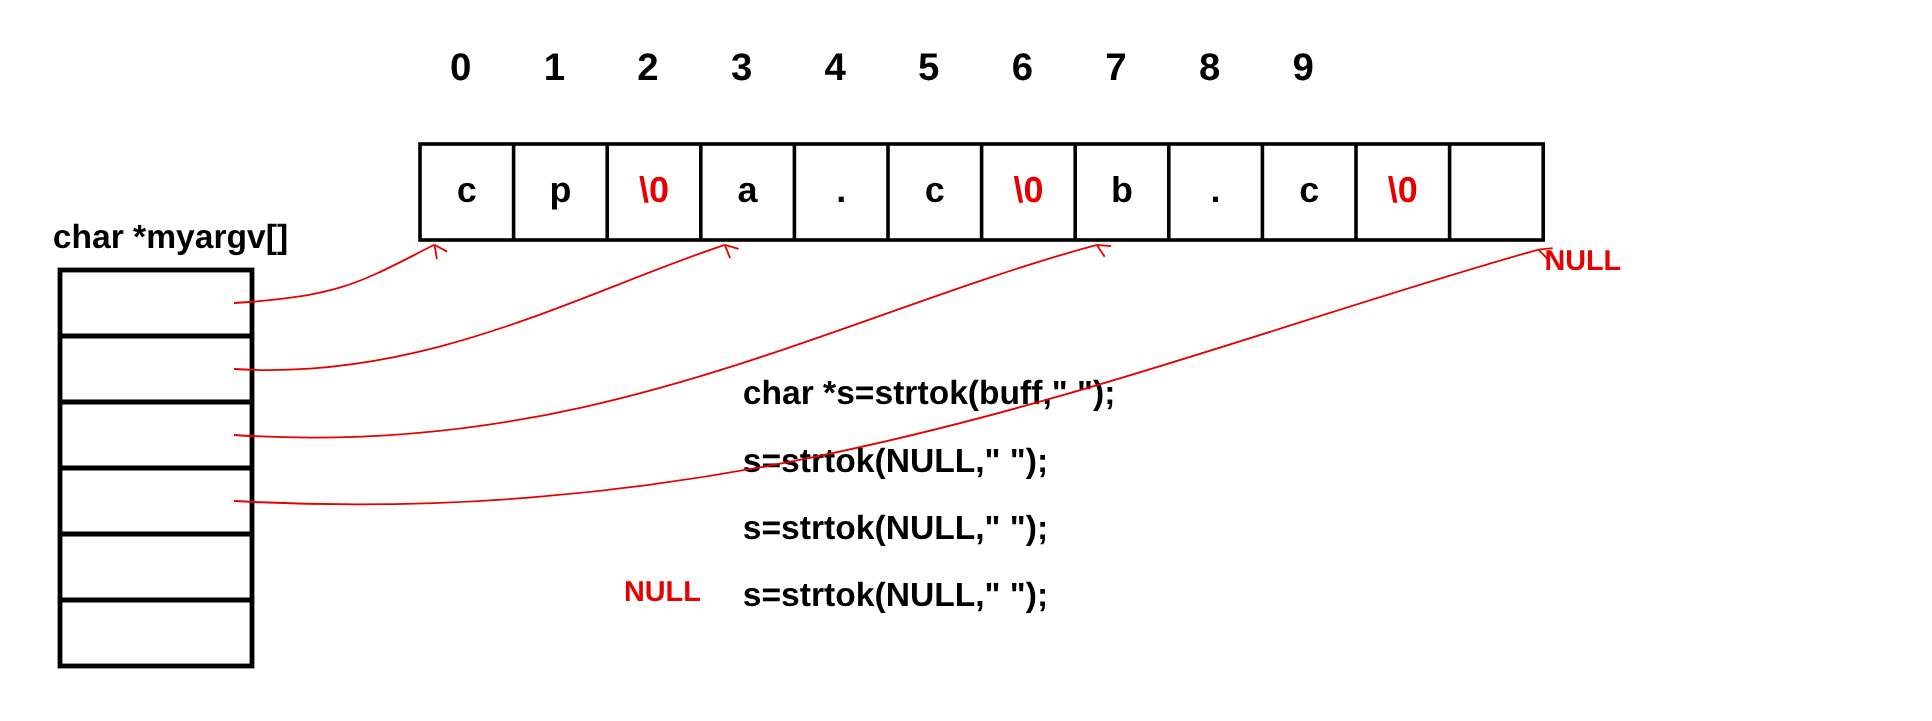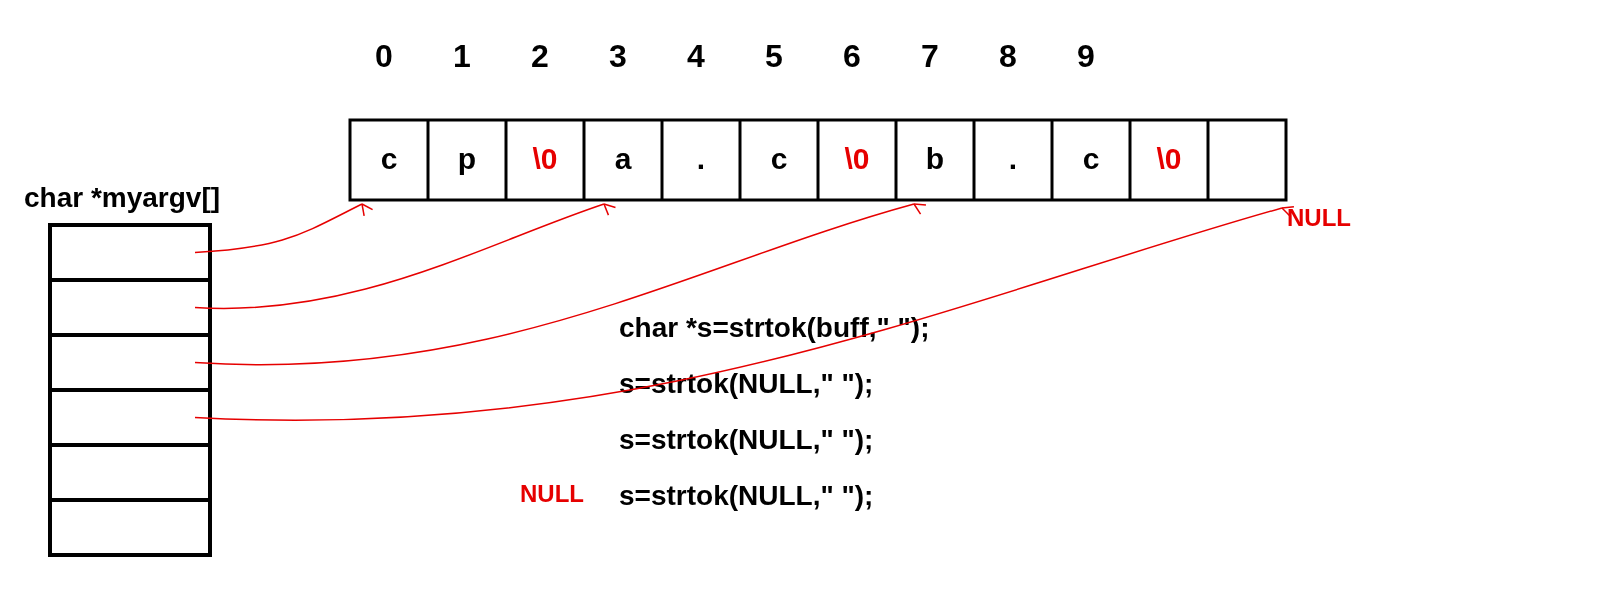--- a/index.html
+++ b/index.html
@@ -51,21 +51,21 @@
     font-size: 28px;
     font-weight: 700;
     color: #000;
     white-space: nowrap;
   }
 </style>
 </head>
 <body>
 <div class="canvas">
 
-<div class="title" style="left:24px; top:182px;">char  *myargv[]</div>
+<div class="title" style="left:44px; top:182px;">char  *myargv[]</div>
 
 <div class="nulltag" style="left:1287px; top:204px;">NULL</div>
 
 <div class="codeln" style="left:619px; top:312px;">char *s=strtok(buff," ");</div>
 <div class="codeln" style="left:619px; top:368px;">s=strtok(NULL," ");</div>
 <div class="codeln" style="left:619px; top:424px;">s=strtok(NULL," ");</div>
 <div class="nulltag" style="left:520px; top:480px;">NULL</div>
 <div class="codeln" style="left:619px; top:480px;">s=strtok(NULL," ");</div>
 
 <div id="dyn">

